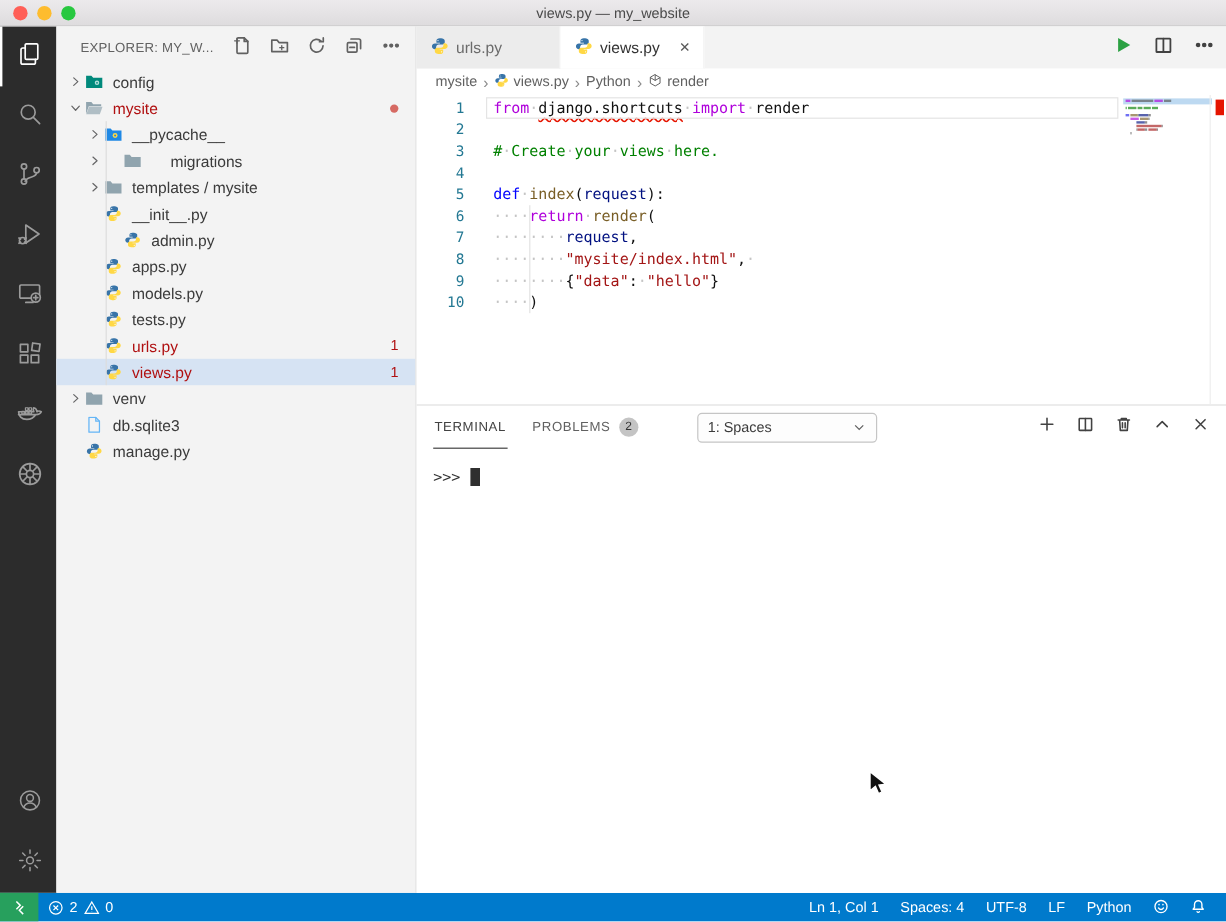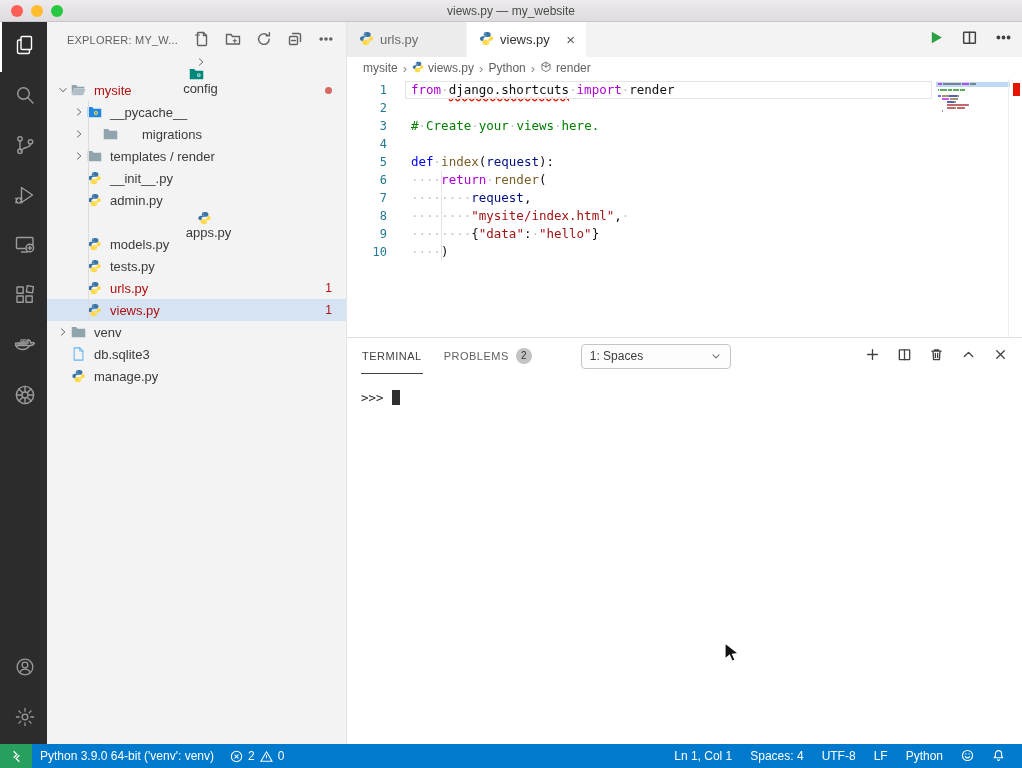--- a/index.html
+++ b/index.html
@@ -215,21 +215,21 @@
               <path d="M4.6 9.5h3.8"></path>
             </svg></span>
           <span><svg viewBox="0 0 16 16" fill="none" stroke="currentColor" stroke-width="1.4" stroke-linecap="round" stroke-linejoin="round">
               <circle cx="3.2" cy="8" r="1.1" fill="currentColor"></circle>
               <circle cx="8" cy="8" r="1.1" fill="currentColor"></circle>
               <circle cx="12.8" cy="8" r="1.1" fill="currentColor"></circle>
             </svg></span>
         </span>
     </div>
     <div id="file-tree">
-        <div class="tree-row" style="padding-left: 8px; flex-direction: column;">
+        <div class="tree-row" style="padding-left: 8px;">
           <span class="chevron">
             <svg viewBox="0 0 16 16" fill="none" stroke="currentColor" stroke-width="1.4" stroke-linecap="round" stroke-linejoin="round">
               <path d="M5.5 3l5.5 5-5.5 5" stroke-width="1.6"></path>
             </svg>
           </span>
           <span class="tree-icon">
             <svg viewBox="0 0 16 13">
               <path d="M.8 1.2h4.7l1.6 1.9h8.1v9H.8z" fill="#00897b"></path>
               <circle cx="10.5" cy="7.6" r="2" fill="#b2dfdb"></circle>
               <circle cx="10.5" cy="7.6" r=".8" fill="#00897b"></circle>
@@ -284,47 +284,47 @@
           <span class="chevron">
             <svg viewBox="0 0 16 16" fill="none" stroke="currentColor" stroke-width="1.4" stroke-linecap="round" stroke-linejoin="round">
               <path d="M5.5 3l5.5 5-5.5 5" stroke-width="1.6"></path>
             </svg>
           </span>
           <span class="tree-icon">
             <svg viewBox="0 0 16 13">
               <path d="M.8 1.2h4.7l1.6 1.9h8.1v9H.8z" fill="#90a4ae"></path>
             </svg>
           </span>
-          <span class="tree-label">templates / render</span>
+          <span class="tree-label">templates / mysite</span>
         </div>
         <div class="tree-row" style="padding-left: 24px;">
           <span class="chevron"></span>
           <span class="tree-icon">
             <svg viewBox="0 0 16 16">
               <path fill="#3874a8" d="M7.9 1C6.2 1 5 1.8 5 3.1V5h3.1v.5H3.7C2.2 5.5 1 6.6 1 8.1s1.1 2.6 2.6 2.6h1.1V8.9c0-1.3 1.1-2.4 2.4-2.4h3.4c1.1 0 1.9-.9 1.9-2V3.1C12.4 1.9 10.8 1 9.2 1z"></path>
               <path fill="#ffd845" d="M8.1 15c1.7 0 2.9-.8 2.9-2.1V11H7.9v-.5h4.4c1.5 0 2.7-1.1 2.7-2.6S13.9 5.3 12.4 5.3h-1.1v1.7c0 1.3-1.1 2.4-2.4 2.4H5.5c-1.1 0-1.9.9-1.9 2v1.4c0 1.2 1.6 2.2 3.2 2.2z"></path>
               <circle cx="6.4" cy="3" r=".55" fill="#fff"></circle>
               <circle cx="9.6" cy="13" r=".55" fill="#fff"></circle>
             </svg>
           </span>
           <span class="tree-label">__init__.py</span>
         </div>
+        <div class="tree-row" style="padding-left: 40px;">
+          <span class="chevron"></span>
+          <span class="tree-icon">
+            <svg viewBox="0 0 16 16">
+              <path fill="#3874a8" d="M7.9 1C6.2 1 5 1.8 5 3.1V5h3.1v.5H3.7C2.2 5.5 1 6.6 1 8.1s1.1 2.6 2.6 2.6h1.1V8.9c0-1.3 1.1-2.4 2.4-2.4h3.4c1.1 0 1.9-.9 1.9-2V3.1C12.4 1.9 10.8 1 9.2 1z"></path>
+              <path fill="#ffd845" d="M8.1 15c1.7 0 2.9-.8 2.9-2.1V11H7.9v-.5h4.4c1.5 0 2.7-1.1 2.7-2.6S13.9 5.3 12.4 5.3h-1.1v1.7c0 1.3-1.1 2.4-2.4 2.4H5.5c-1.1 0-1.9.9-1.9 2v1.4c0 1.2 1.6 2.2 3.2 2.2z"></path>
+              <circle cx="6.4" cy="3" r=".55" fill="#fff"></circle>
+              <circle cx="9.6" cy="13" r=".55" fill="#fff"></circle>
+            </svg>
+          </span>
+          <span class="tree-label">admin.py</span>
+        </div>
         <div class="tree-row" style="padding-left: 24px;">
-          <span class="chevron"></span>
-          <span class="tree-icon">
-            <svg viewBox="0 0 16 16">
-              <path fill="#3874a8" d="M7.9 1C6.2 1 5 1.8 5 3.1V5h3.1v.5H3.7C2.2 5.5 1 6.6 1 8.1s1.1 2.6 2.6 2.6h1.1V8.9c0-1.3 1.1-2.4 2.4-2.4h3.4c1.1 0 1.9-.9 1.9-2V3.1C12.4 1.9 10.8 1 9.2 1z"></path>
-              <path fill="#ffd845" d="M8.1 15c1.7 0 2.9-.8 2.9-2.1V11H7.9v-.5h4.4c1.5 0 2.7-1.1 2.7-2.6S13.9 5.3 12.4 5.3h-1.1v1.7c0 1.3-1.1 2.4-2.4 2.4H5.5c-1.1 0-1.9.9-1.9 2v1.4c0 1.2 1.6 2.2 3.2 2.2z"></path>
-              <circle cx="6.4" cy="3" r=".55" fill="#fff"></circle>
-              <circle cx="9.6" cy="13" r=".55" fill="#fff"></circle>
-            </svg>
-          </span>
-          <span class="tree-label">admin.py</span>
-        </div>
-        <div class="tree-row" style="padding-left: 24px; flex-direction: column;">
           <span class="chevron"></span>
           <span class="tree-icon">
             <svg viewBox="0 0 16 16">
               <path fill="#3874a8" d="M7.9 1C6.2 1 5 1.8 5 3.1V5h3.1v.5H3.7C2.2 5.5 1 6.6 1 8.1s1.1 2.6 2.6 2.6h1.1V8.9c0-1.3 1.1-2.4 2.4-2.4h3.4c1.1 0 1.9-.9 1.9-2V3.1C12.4 1.9 10.8 1 9.2 1z"></path>
               <path fill="#ffd845" d="M8.1 15c1.7 0 2.9-.8 2.9-2.1V11H7.9v-.5h4.4c1.5 0 2.7-1.1 2.7-2.6S13.9 5.3 12.4 5.3h-1.1v1.7c0 1.3-1.1 2.4-2.4 2.4H5.5c-1.1 0-1.9.9-1.9 2v1.4c0 1.2 1.6 2.2 3.2 2.2z"></path>
               <circle cx="6.4" cy="3" r=".55" fill="#fff"></circle>
               <circle cx="9.6" cy="13" r=".55" fill="#fff"></circle>
             </svg>
           </span>
           <span class="tree-label">apps.py</span>
@@ -594,23 +594,20 @@
 </div>
 
 <div class="statusbar">
   <div class="sb-remote">
     <svg viewBox="0 0 16 16" fill="none" stroke="#fff" stroke-width="1.5">
         <path d="M4.5 1.5l4 4-4 4"></path>
         <path d="M11.5 14.5l-4-4 4-4"></path>
       </svg>
   </div>
   <div class="sb-it">
-    <span>Python 3.9.0 64-bit ('venv': venv)</span>
-  </div>
-  <div class="sb-it">
     <svg viewBox="0 0 14 14" fill="none" stroke="#fff" stroke-width="1.1">
         <circle cx="7" cy="7" r="5.6"></circle>
         <path d="M4.9 4.9l4.2 4.2M9.1 4.9L4.9 9.1"></path>
       </svg>
     <span>2</span>
     <svg viewBox="0 0 14 14" fill="none" stroke="#fff" stroke-width="1.1">
         <path d="M7 1.8L13 12H1z"></path>
         <path d="M7 5.5V9M7 10.4v.2"></path>
       </svg>
     <span>0</span>

